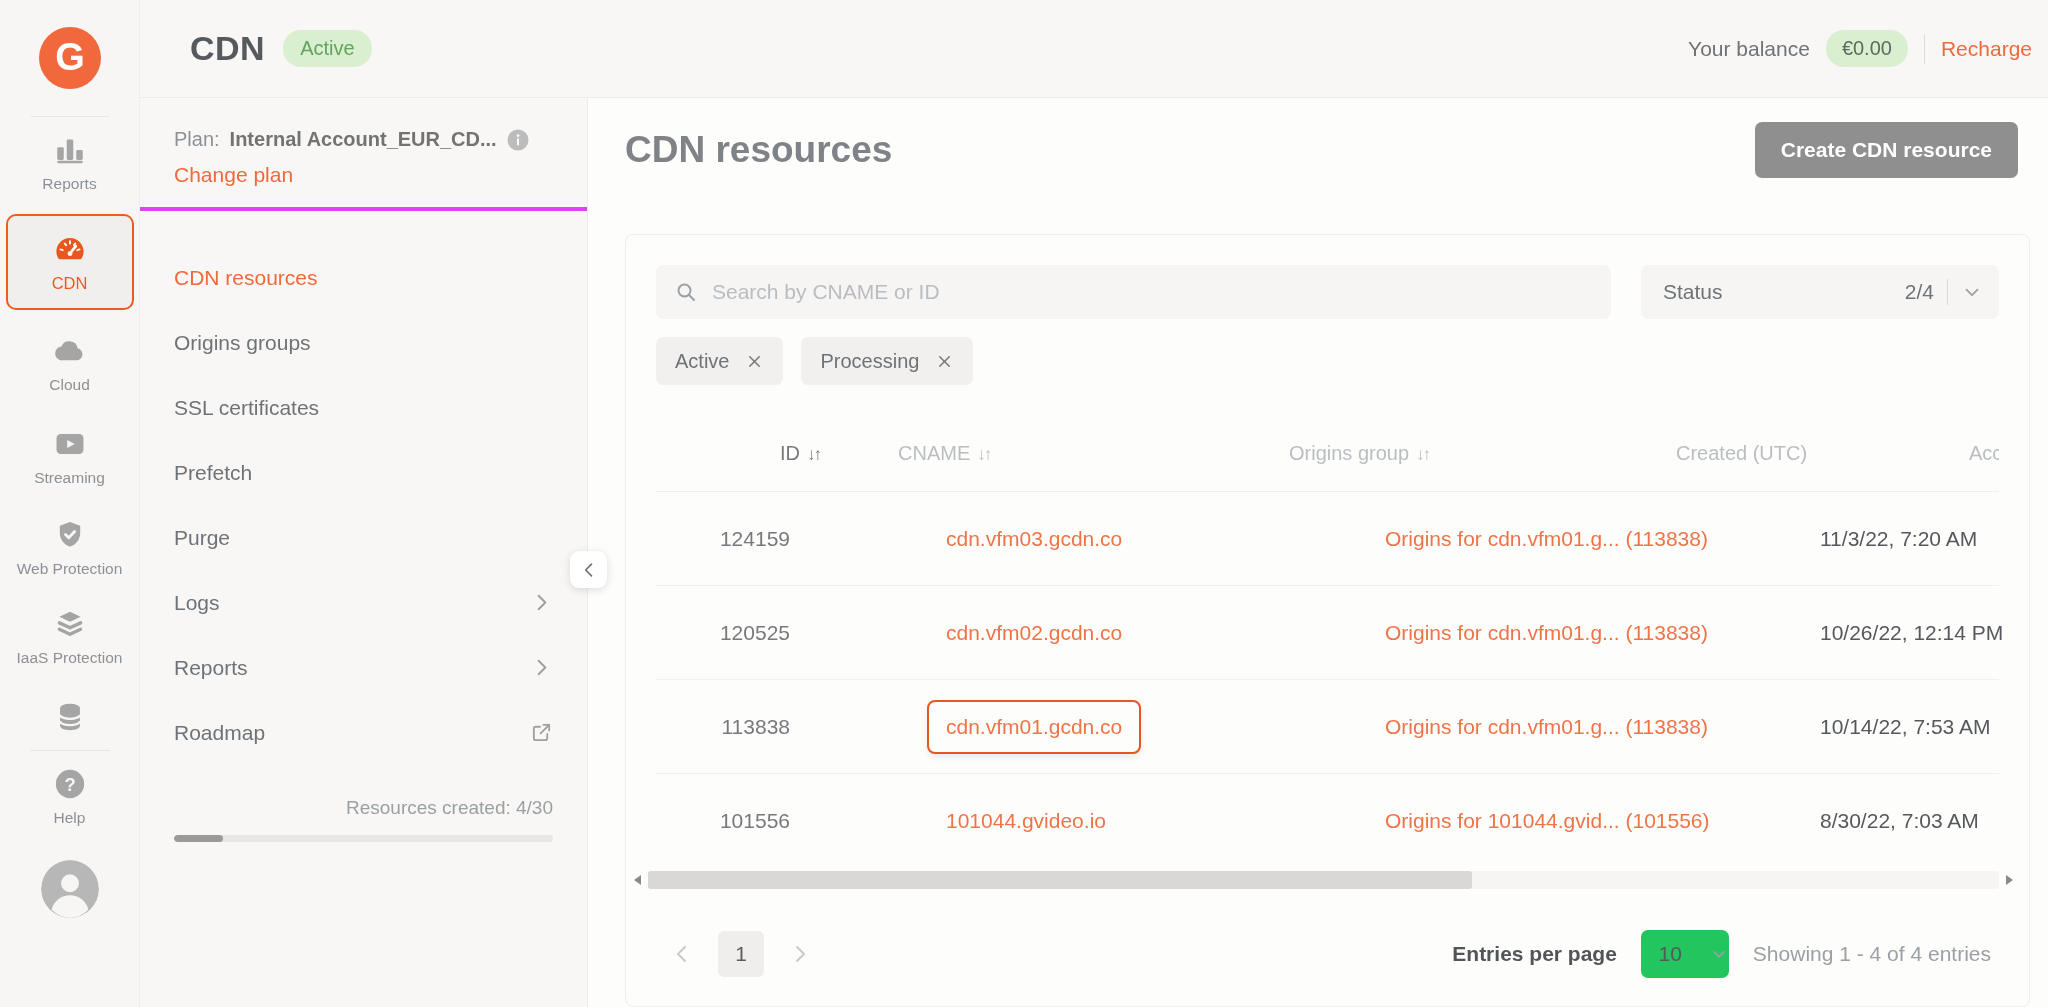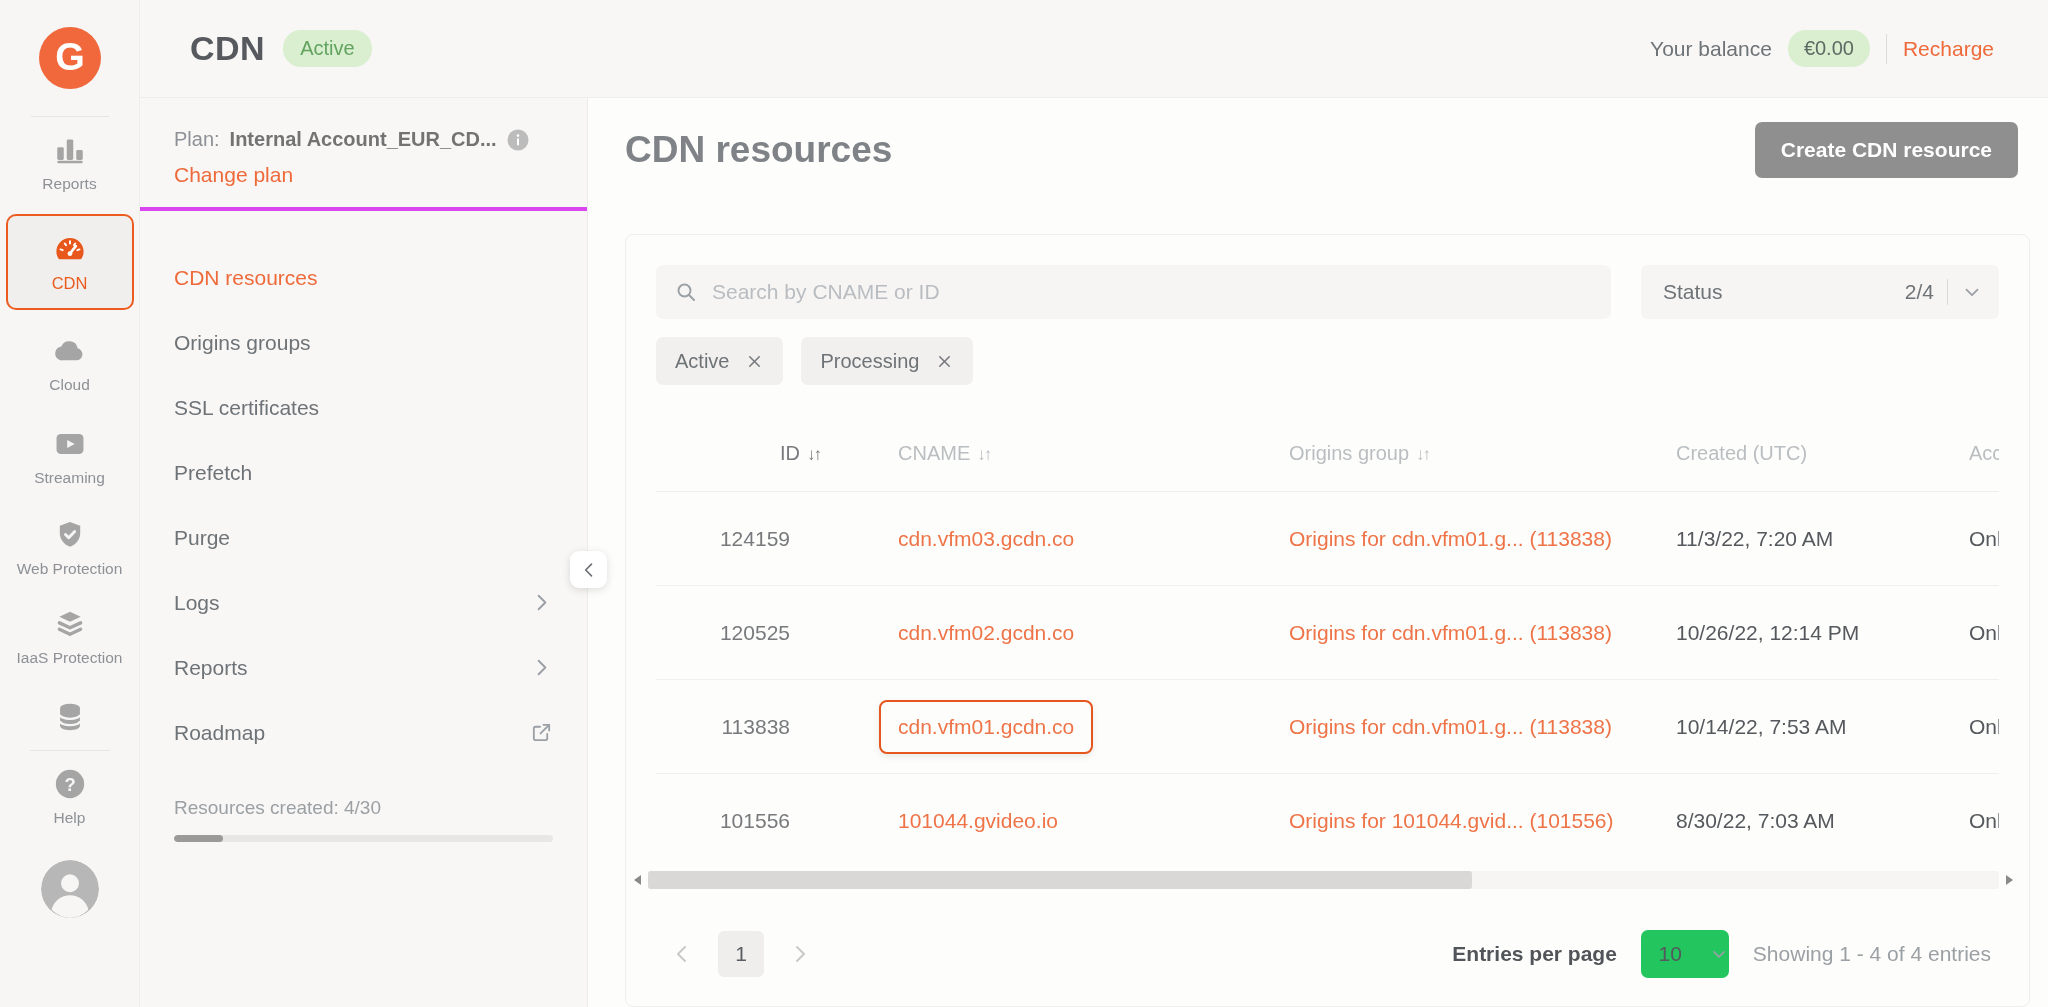--- a/index.html
+++ b/index.html
@@ -26,41 +26,41 @@
   .ri-help { margin-top:8px; }
   .rail-avatar { margin-top:24px; width:58px; height:58px; border-radius:50%; overflow:hidden; cursor:pointer; }
   .rail-avatar svg { display:block; width:100%; height:100%; }
 
   
   .content { flex:1; display:flex; flex-direction:column; min-width:0; }
   .topbar { flex:0 0 98px; background:#f8f7f6; border-bottom:1px solid #efedeb; display:flex; align-items:center; }
   .topbar-left { flex:0 0 448px; display:flex; align-items:center; padding-left:50px; gap:18px; }
   .app-title { font-size:34px; font-weight:bold; color:#56595d; letter-spacing:.5px; }
   .badge-green { background:#d9efcf; color:#63a360; font-size:20px; padding:7px 17px; border-radius:18px; }
-  .topbar-right { margin-left:auto; display:flex; align-items:center; padding-right:54px; gap:16px; }
+  .topbar-right { margin-left:auto; display:flex; align-items:center; padding-right:16px; gap:16px; }
   .balance-label { font-size:21px; color:#6e7377; }
   .balance-pill { background:#d9efcf; color:#5d6a63; font-size:20px; padding:7px 16px; border-radius:18px; }
   .vdiv { width:1px; height:30px; background:#dddbd9; }
   .recharge { color:#ee6a3a; font-size:21px; cursor:pointer; }
 
   .body { flex:1; display:flex; min-height:0; position:relative; }
 
   
   .sidebar { flex:0 0 448px; background:#f8f7f6; border-right:1px solid #edebe9; }
   .plan { padding:30px 34px 20px; border-bottom:4px solid #d946ef; }
   .plan-line { font-size:20px; display:flex; align-items:center; }
   .plan-label { color:#8d9196; margin-right:10px; }
   .plan-value { color:#737373; font-weight:bold; }
   .info-icon { width:22px; height:22px; margin-left:10px; cursor:pointer; }
   .change-plan { color:#ee6a3a; font-size:21px; margin-top:12px; display:inline-block; cursor:pointer; }
   .menu { margin-top:34px; }
   .menu-item { height:65px; display:flex; align-items:center; justify-content:space-between; padding:0 34px; font-size:21px; color:#6e7377; cursor:pointer; }
   .menu-item.active { color:#ee6a3a; }
   .menu-item .mi-icon { width:23px; height:23px; color:#9aa0a5; }
-  .resources { padding:20px 34px 0; margin-top:12px; }
+  .resources { padding:20px 34px 0; margin-top:12px;text-align:right; }
   .resources-label { font-size:19px; color:#9ba0a4; }
   .progress-track { margin-top:16px; height:7px; background:#e9e7e5; border-radius:4px; overflow:hidden; }
   .progress-fill { height:100%; background:#9a9a98; border-radius:4px; }
 
   .collapse-btn { position:absolute; left:430px; top:453px; width:37px; height:37px; background:#fff; border-radius:9px;
     box-shadow:0 2px 8px rgba(0,0,0,.13); display:flex; align-items:center; justify-content:center; cursor:pointer; z-index:5; }
   .collapse-btn svg { width:20px; height:20px; color:#6e7276; }
 
   
   .main { flex:1; min-width:0; background:#fdfdfc; padding:0 18px 0 37px; display:flex; flex-direction:column; }
@@ -80,21 +80,21 @@
   .status-div { width:1px; height:26px; background:#dcdad8; }
   .status-right svg { width:22px; height:22px; color:#9aa0a5; }
 
   .chips { margin-top:18px; display:flex; gap:18px; }
   .chip { height:48px; background:#f1f0ee; border-radius:7px; display:flex; align-items:center; gap:16px; padding:0 19px; font-size:20px; color:#6e7377; }
   .chip svg { width:19px; height:19px; color:#76797d; cursor:pointer; }
 
   .table { margin-top:30px; }
   .trow { display:grid; grid-template-columns:242px 391px 387px 293px 1fr; align-items:center; }
   .thead { height:77px; border-bottom:1px solid #f0eeec; font-size:20px; color:#babec1; }
-  .tbody-row { height:94px; border-bottom:1px solid #f2f0ee; font-size:21px; }
+  .tbody-row { height:94px; border-bottom:1px solid #f2f0ee; font-size:21px;gap:48px; }
   .tbody-row:last-child { border-bottom:none; }
   .cell-id { text-align:right; padding-right:108px; color:#77797c; }
   .thead .cell-id { padding-right:78px; }
   .sort { font-size:17px; letter-spacing:-2px; margin-left:7px; cursor:pointer; }
   .link { color:#ee7448; cursor:pointer; text-decoration:none; }
   .cell-created { color:#55585c; }
   .cell-accel { color:#55585c; white-space:nowrap; overflow:hidden; }
   .thead .cell-accel { color:#babec1; }
   .hl-box { display:inline-block; border:2px solid #e5571f; border-radius:8px; padding:13px 17px; margin-left:-19px; background:#fdfdfc; box-shadow:0 3px 7px rgba(0,0,0,.08); }
 

